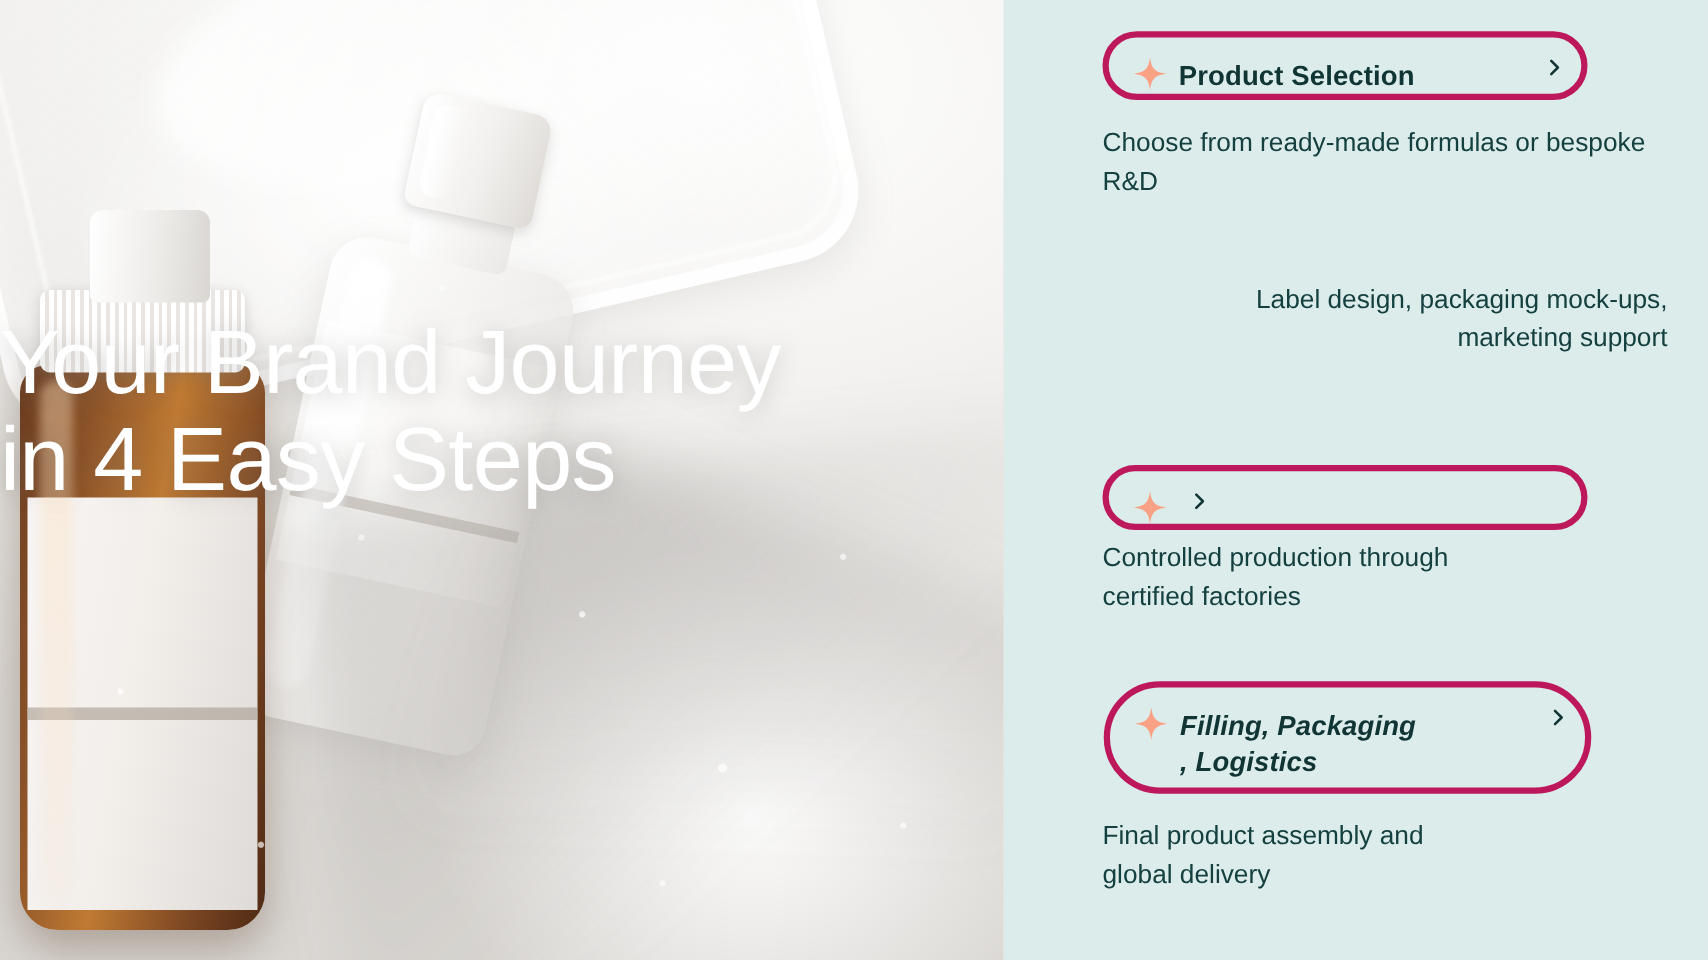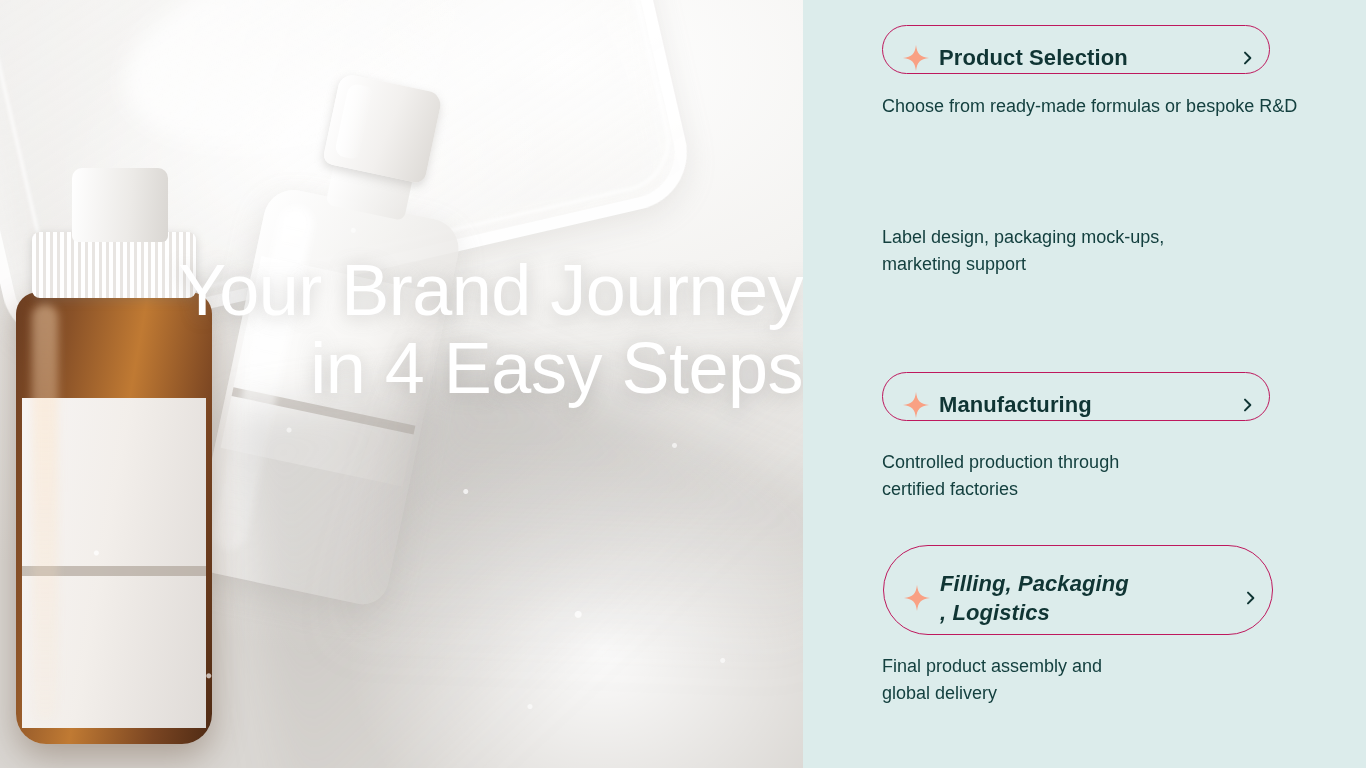--- a/index.html
+++ b/index.html
@@ -172,46 +172,45 @@
       radial-gradient(circle at 84% 58%, rgba(255,255,255,.7) 0 2px, rgba(255,255,255,0) 3px),
       radial-gradient(circle at 66% 92%, rgba(255,255,255,.7) 0 2px, rgba(255,255,255,0) 3px),
       radial-gradient(circle at 44% 30%, rgba(255,255,255,.6) 0 2px, rgba(255,255,255,0) 3px),
       radial-gradient(circle at 90% 86%, rgba(255,255,255,.7) 0 2px, rgba(255,255,255,0) 3px),
       radial-gradient(circle at 36% 56%, rgba(255,255,255,.6) 0 2px, rgba(255,255,255,0) 3px);
     opacity: .9;
   }
 
   .hero-title {
     position: absolute; left: 0; right: 0; top: 252px;
-    text-align: right;
+    text-align: left;
     color: #ffffff;
     font-size: 72px;
     font-weight: 300;
     line-height: 1.08;
     letter-spacing: -0.5px;
     text-shadow: 0 2px 18px rgba(120,118,114,.35);
     white-space: pre-line;
   }
 
   
   .panel {
     position: relative;
     width: 563px; height: 768px;
     background: #dceceb;
   }
   .step { position: absolute; left: 0; width: 563px; }
   .pill {
     position: relative;
     margin-left: 79px;
     width: 388px;
-    border: 1px solid #be185d;
+    border: 5px solid #be185d;
     border-radius: 999px;
     background: transparent;
     display: flex;
-    align-items: center;
     padding: 16px 14px 0 20px;
     min-height: 49px;
   }
   .pill.tall { min-height: 90px; font-style: italic; }
   .star {
     flex: 0 0 auto;
     width: 26px; height: 26px;
     margin-right: 10px;
     color: #f9a184;
   }
@@ -227,21 +226,21 @@
   .chev {
     flex: 0 0 auto;
     width: 16px; height: 16px;
     color: #103534;
     margin-left: 8px;
   }
   .desc {
     margin-left: 79px;
     width: 452px;
     color: #14403f;
-    font-size: 18px;
+    font-size: 21px;
     font-weight: 400;
     line-height: 1.48;
     white-space: pre-line;
   }
 </style>
 </head>
 <body>
 
 <div class="page">
 
@@ -297,39 +296,38 @@
         <span class="chev">
           <svg viewBox="0 0 24 24" width="16" height="16" aria-hidden="true">
             <path d="M9 4 L17 12 L9 20" fill="none" stroke="currentColor" stroke-width="3" stroke-linecap="round" stroke-linejoin="round"></path>
           </svg>
         </span>
       </div>
       <div class="desc" style="margin-top:19px;">Choose from ready-made formulas or bespoke R&amp;D</div>
     </div>
 
     <div class="step" style="top:206px;">
-      <div class="desc" style="margin-top:18px;"> Label design, packaging mock-ups,
+      <div class="desc" style="margin-top:18px;text-align:right;"> Label design, packaging mock-ups,
 marketing support</div>
     </div>
 
     <div class="step" style="top:372px;">
       <div class="pill">
         <span class="star">
           <svg viewBox="0 0 24 24" width="26" height="26" aria-hidden="true">
             <path d="M12 0 C13 8.2 15.8 11 24 12 C15.8 13 13 15.8 12 24 C11 15.8 8.2 13 0 12 C8.2 11 11 8.2 12 0 Z" fill="currentColor"></path>
           </svg>
         </span>
-        <span class="pill-label">Manufacturing</span>
         <span class="chev">
           <svg viewBox="0 0 24 24" width="16" height="16" aria-hidden="true">
             <path d="M9 4 L17 12 L9 20" fill="none" stroke="currentColor" stroke-width="3" stroke-linecap="round" stroke-linejoin="round"></path>
           </svg>
         </span>
       </div>
-      <div class="desc" style="margin-top:28px;">Controlled production through
+      <div class="desc" style="margin-top:7px;">Controlled production through
 certified factories</div>
     </div>
 
     <div class="step" style="top:545px;">
       <div class="pill tall" style="margin-left:80px;width:390px;">
         <span class="star">
           <svg viewBox="0 0 24 24" width="26" height="26" aria-hidden="true">
             <path d="M12 0 C13 8.2 15.8 11 24 12 C15.8 13 13 15.8 12 24 C11 15.8 8.2 13 0 12 C8.2 11 11 8.2 12 0 Z" fill="currentColor"></path>
           </svg>
         </span>

